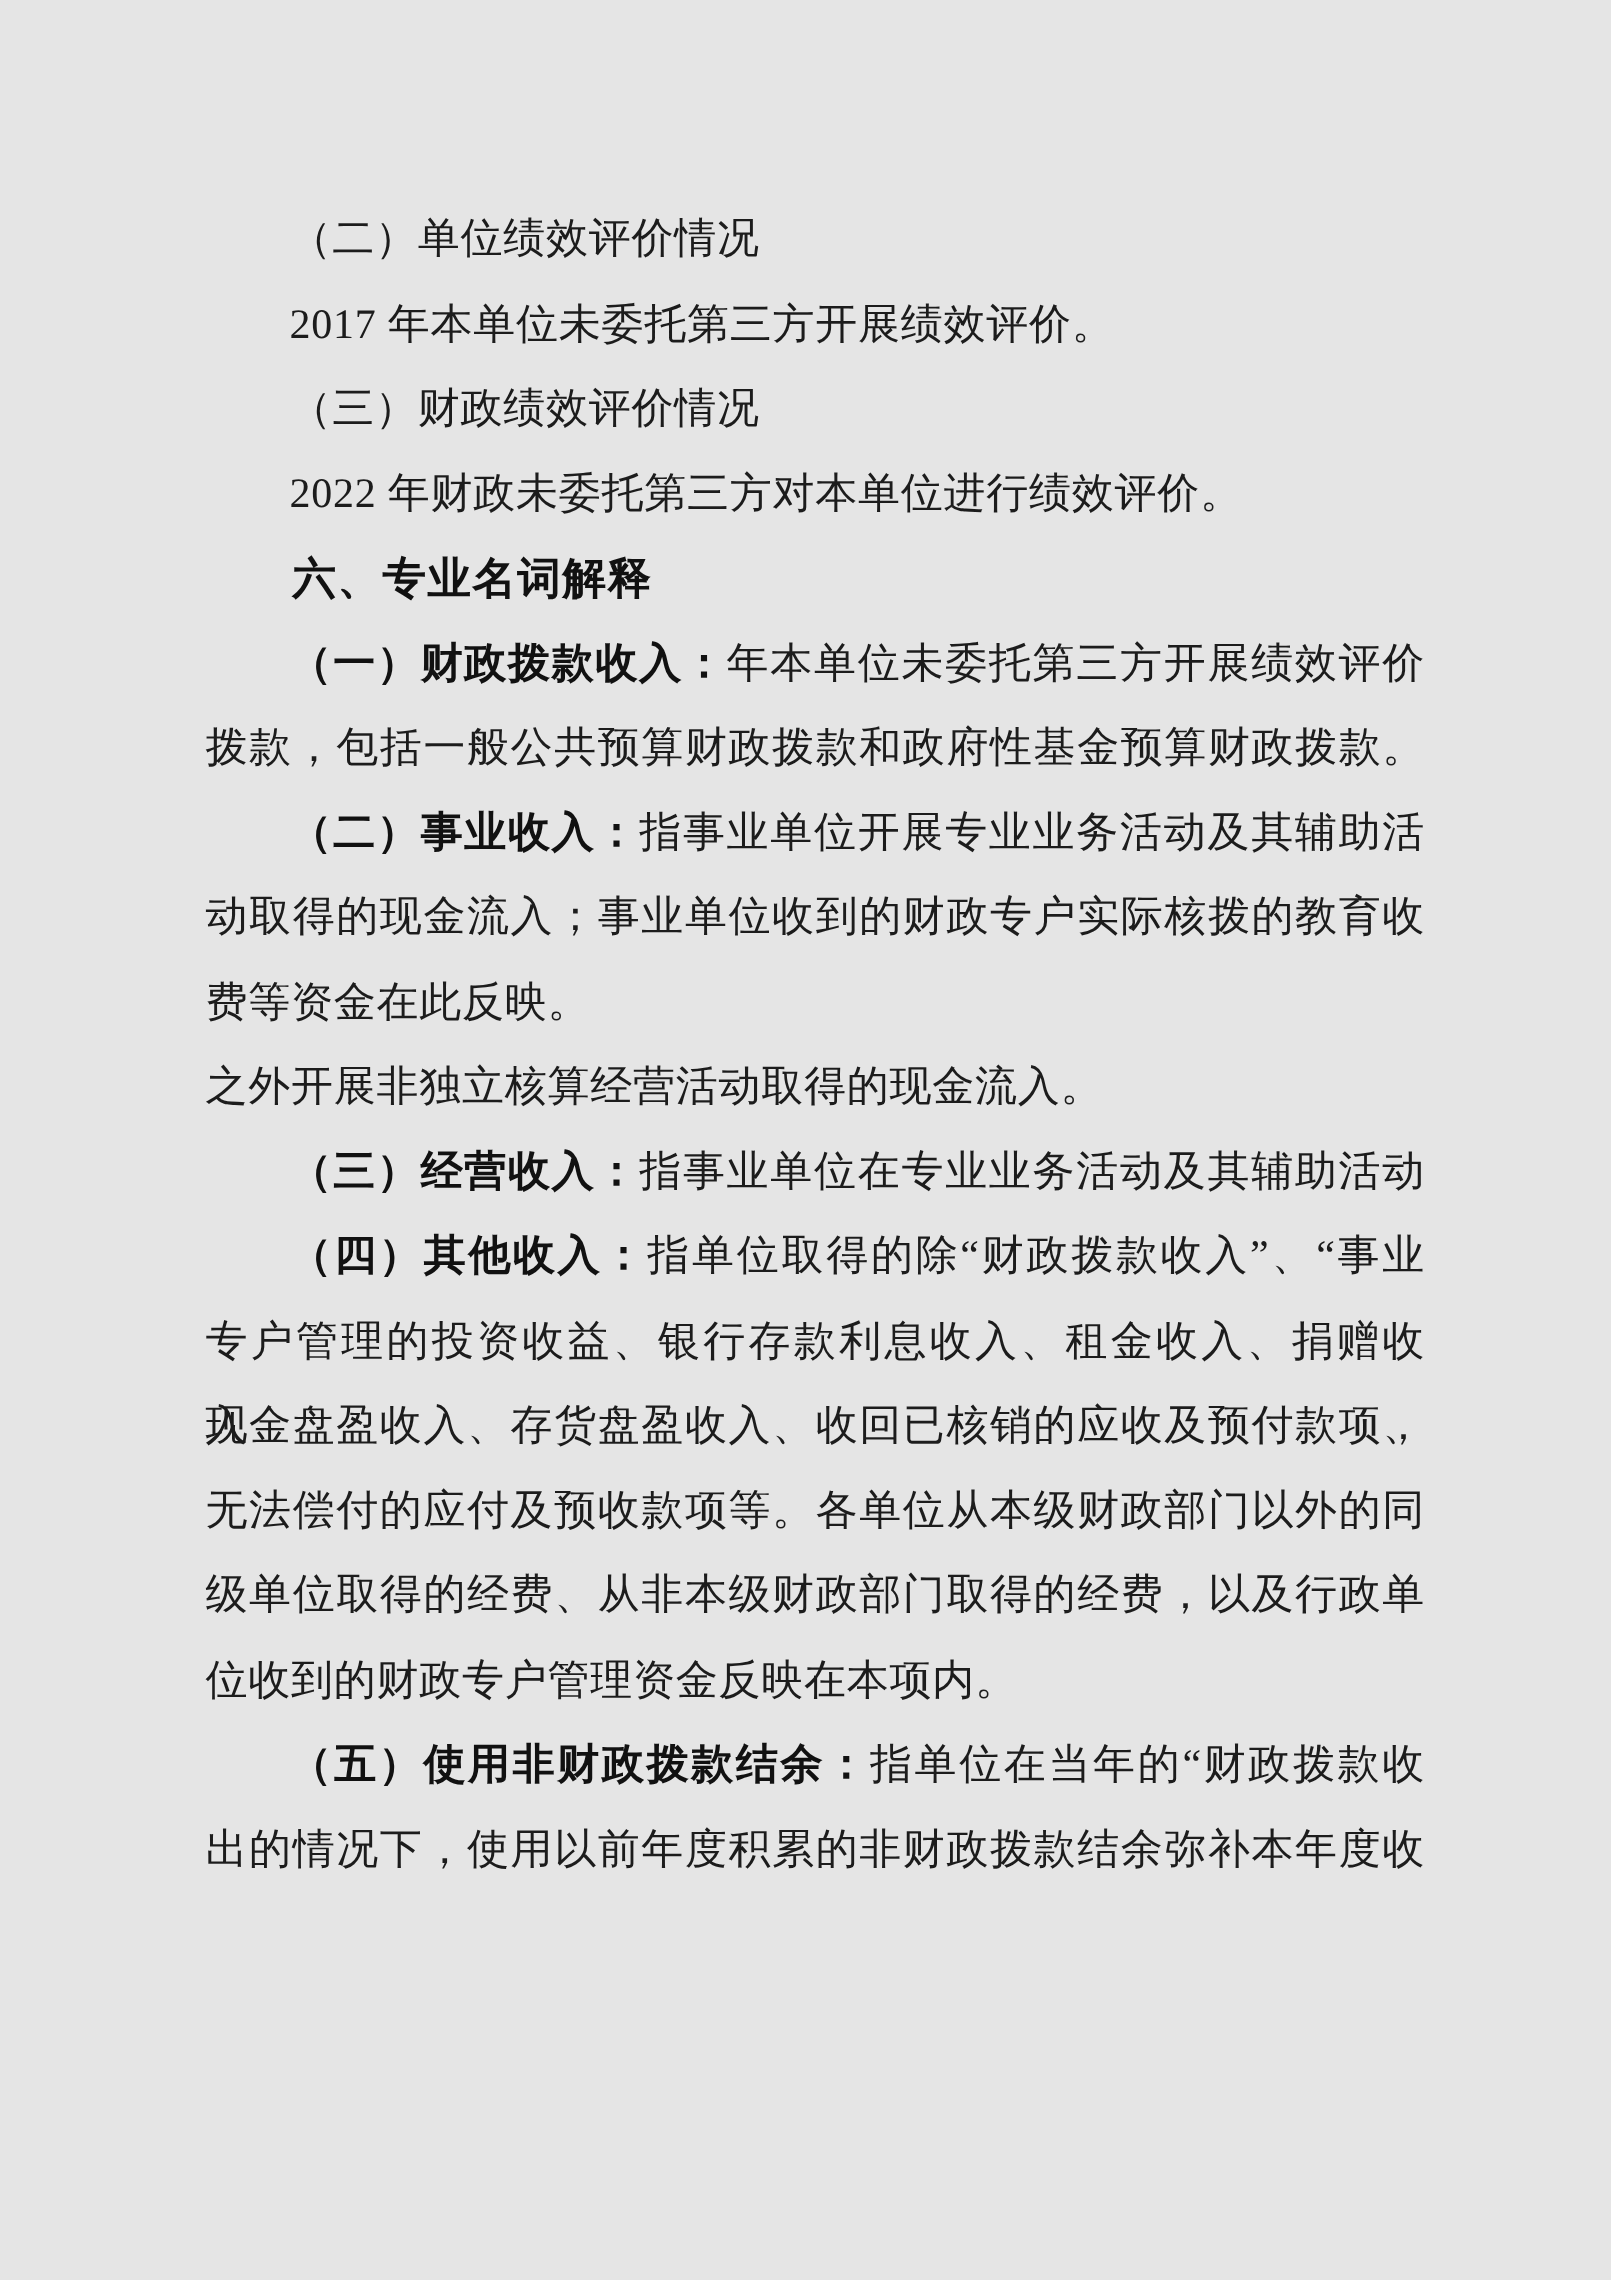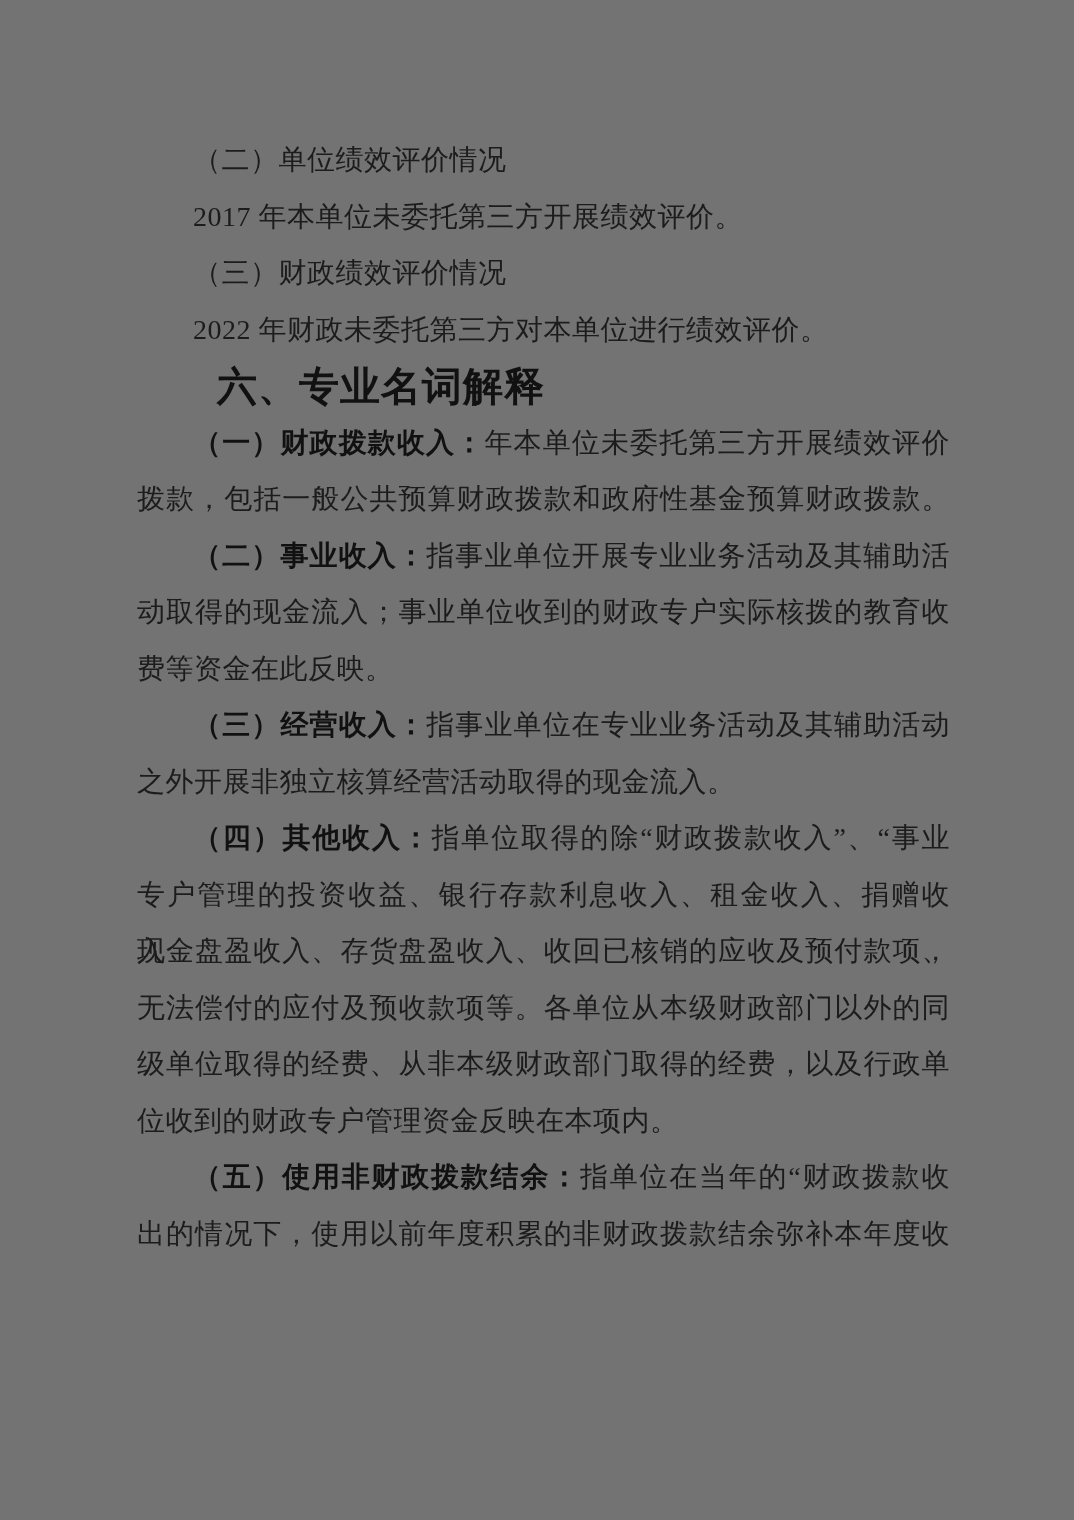--- a/index.html
+++ b/index.html
@@ -4,21 +4,21 @@
 <style>
   html, body {
     margin: 0;
     padding: 0;
     background: #ffffff;
   }
   .page {
     position: relative;
     width: 1074px;
     height: 1520px;
-    background: #737373;
+    background: #e5e5e5;
     overflow: hidden;
     font-family: "Liberation Serif", "DejaVu Serif", serif;
     color: #1c1c1c;
   }
   .doc-body {
     position: absolute;
     left: 137px;
     top: 132px;
     width: 813px;
   }
@@ -35,21 +35,21 @@
     white-space: normal;
     text-align: justify;
     text-align-last: justify;
   }
   .line.indent {
     text-indent: 2em;
   }
   .line.section-title {
     font-family: "Liberation Sans", "DejaVu Sans", sans-serif;
     font-weight: bold;
-    font-size: 40px;
+    font-size: 29px;
     color: #000000;
     letter-spacing: 1px;
   }
   .seg.bold {
     font-weight: bold;
     color: #111111;
   }
 </style>
 </head>
 <body>
@@ -59,22 +59,22 @@
       <div class="line indent"><span class="seg">（二）单位绩效评价情况</span></div>
       <div class="line indent"><span class="seg">2017 年本单位未委托第三方开展绩效评价。</span></div>
       <div class="line indent"><span class="seg">（三）财政绩效评价情况</span></div>
       <div class="line indent"><span class="seg">2022 年财政未委托第三方对本单位进行绩效评价。</span></div>
       <div class="line indent section-title"><span class="seg bold">六、专业名词解释</span></div>
       <div class="line justify indent"><span class="seg bold">（一）财政拨款收入：</span><span class="seg">年本单位未委托第三方开展绩效评价</span></div>
       <div class="line justify"><span class="seg">拨款，包括一般公共预算财政拨款和政府性基金预算财政拨款。</span></div>
       <div class="line justify indent"><span class="seg bold">（二）事业收入：</span><span class="seg">指事业单位开展专业业务活动及其辅助活</span></div>
       <div class="line justify"><span class="seg">动取得的现金流入；事业单位收到的财政专户实际核拨的教育收</span></div>
       <div class="line"><span class="seg">费等资金在此反映。</span></div>
+      <div class="line"><span class="seg">之外开展非独立核算经营活动取得的现金流入。</span></div>
       <div class="line justify indent"><span class="seg bold">（三）经营收入：</span><span class="seg">指事业单位在专业业务活动及其辅助活动</span></div>
-      <div class="line"><span class="seg">之外开展非独立核算经营活动取得的现金流入。</span></div>
       <div class="line justify indent"><span class="seg bold">（四）其他收入：</span><span class="seg">指单位取得的除“财政拨款收入”、“事业</span></div>
       <div class="line justify"><span class="seg">专户管理的投资收益、银行存款利息收入、租金收入、捐赠收入，</span></div>
       <div class="line justify"><span class="seg">现金盘盈收入、存货盘盈收入、收回已核销的应收及预付款项、</span></div>
       <div class="line justify"><span class="seg">无法偿付的应付及预收款项等。各单位从本级财政部门以外的同</span></div>
       <div class="line justify"><span class="seg">级单位取得的经费、从非本级财政部门取得的经费，以及行政单</span></div>
       <div class="line"><span class="seg">位收到的财政专户管理资金反映在本项内。</span></div>
       <div class="line justify indent"><span class="seg bold">（五）使用非财政拨款结余：</span><span class="seg">指单位在当年的“财政拨款收</span></div>
       <div class="line justify"><span class="seg">出的情况下，使用以前年度积累的非财政拨款结余弥补本年度收</span></div>
     </div>
 </div>

